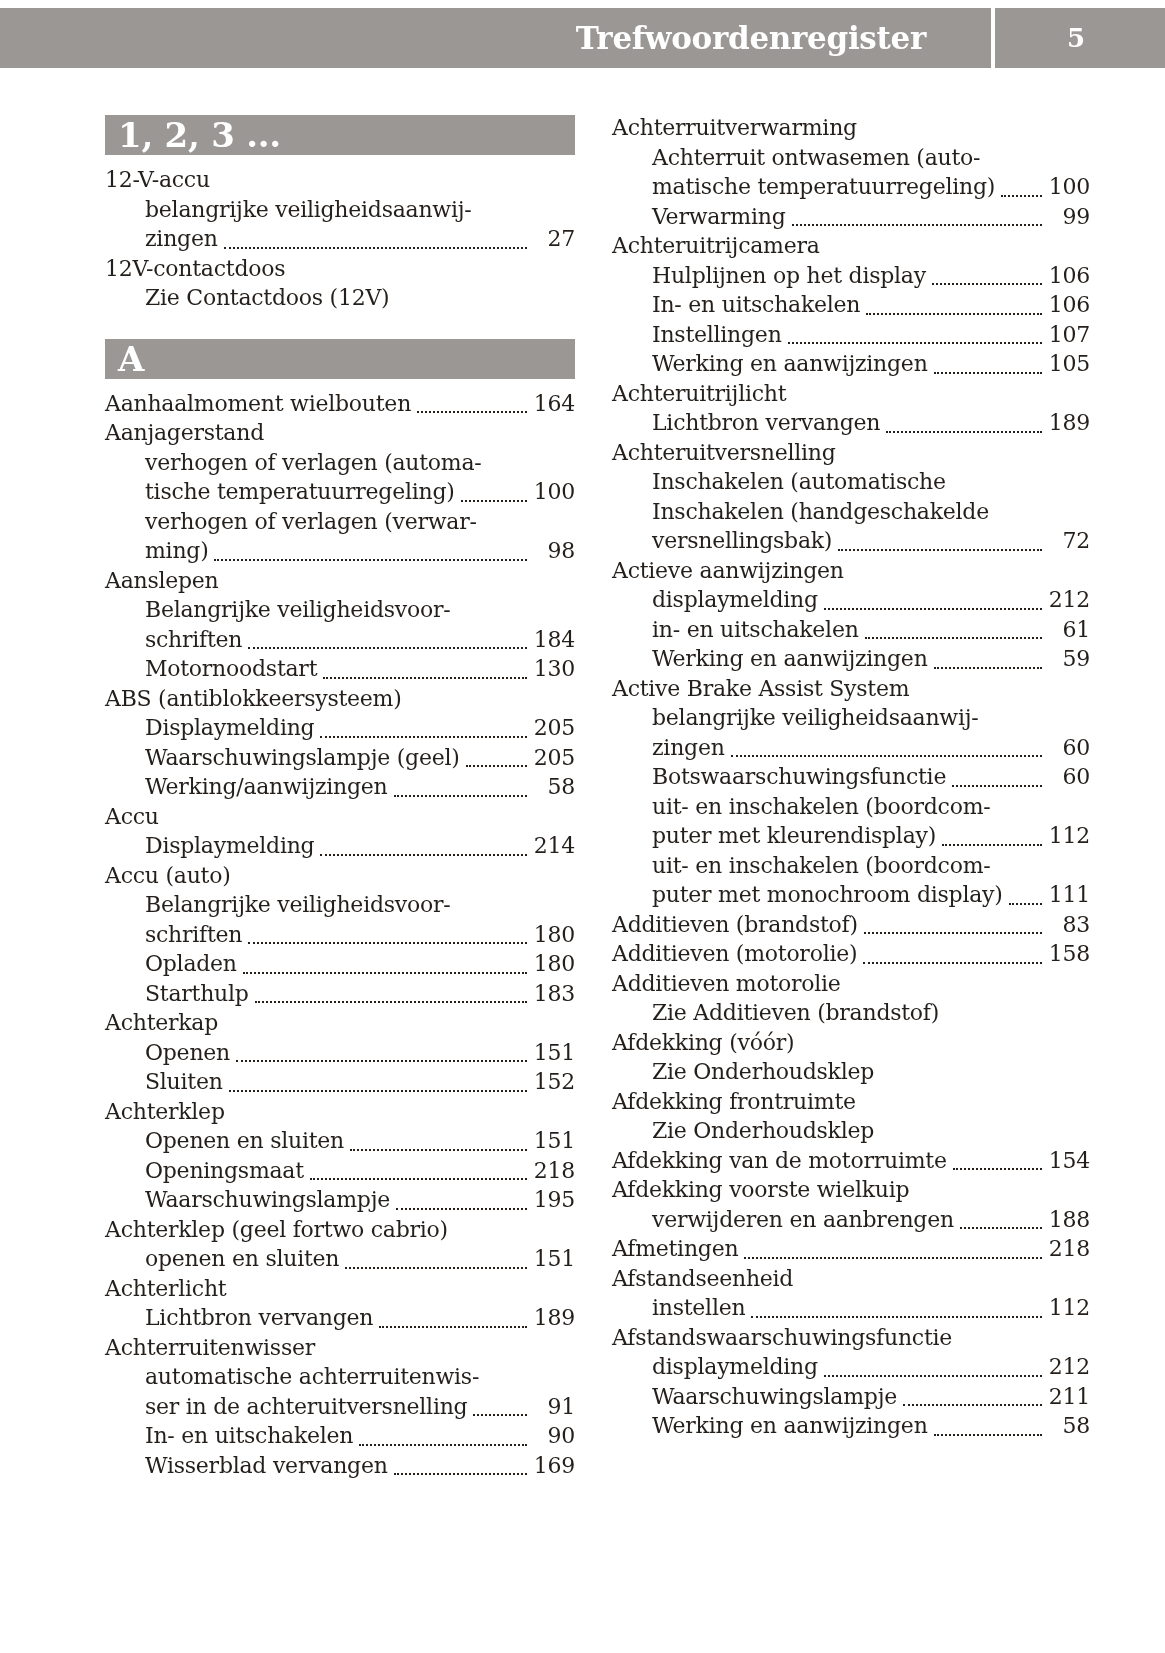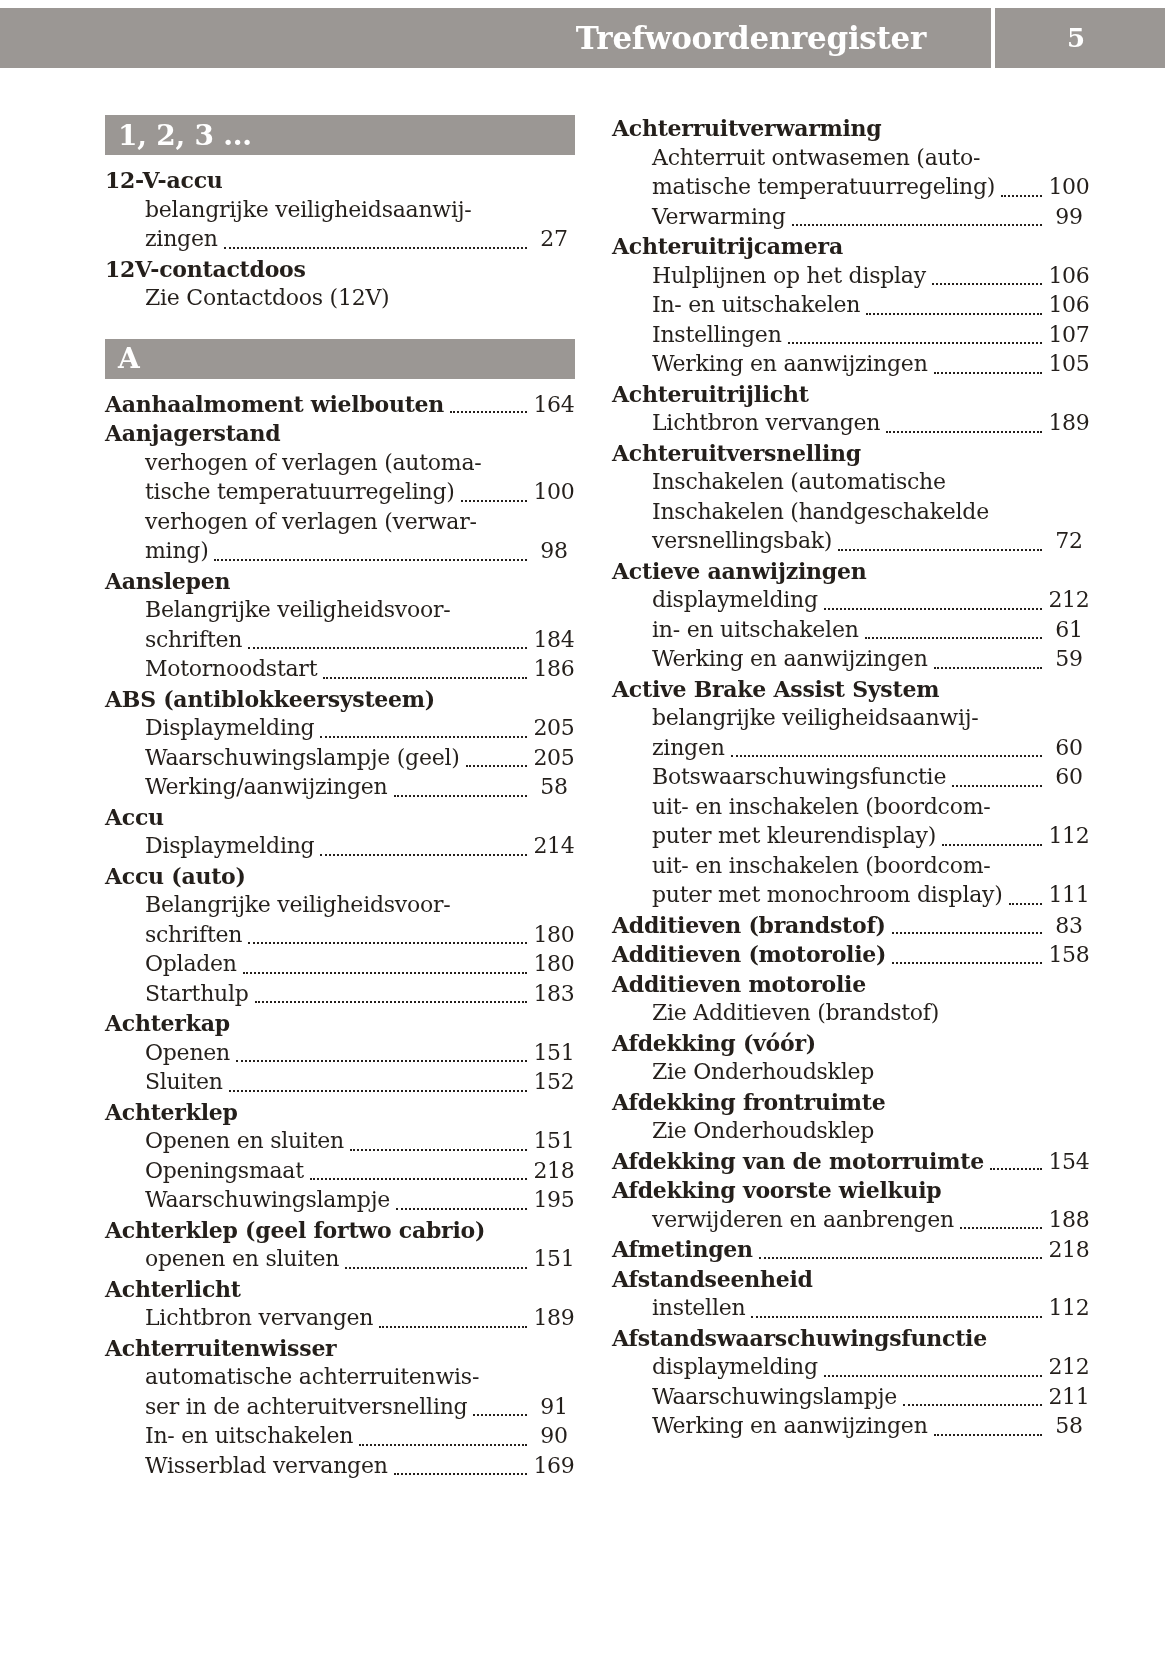--- a/index.html
+++ b/index.html
@@ -68,43 +68,43 @@
     display:flex;
     align-items:center;
     padding-left:13px;
     box-sizing:border-box;
     margin:24px 0 12px 0;
   }
   .section-bar:first-child{margin-top:0;}
   .section-label{
     color:#ffffff;
     font-weight:bold;
-    font-size:28px;
+    font-size:34px;
   }
   
   .row{
     display:flex;
     align-items:baseline;
     height:29.5px;
     white-space:nowrap;
   }
   .row.sub{padding-left:40px;}
-  .row.term .txt{font-weight:bold;}
+  .row.term .txt{font-weight:normal;}
   .txt{flex-shrink:0;}
   .leader{
     flex:1;
     min-width:12px;
     margin:0 6px 7px 6px;
     align-self:flex-end;
     border-bottom:2.6px dotted var(--ink);
   }
   .pagenum{
     flex-shrink:0;
     min-width:42px;
-    text-align:center;
+    text-align:right;
     font-variant-numeric:tabular-nums;
   }
 </style>
 </head>
 <body>
 
 <header class="topbar">
   <div class="topbar-main">
     <span class="topbar-title">Trefwoordenregister</span>
   </div>
@@ -195,21 +195,21 @@
 
   <div class="row sub">
     <span class="txt">schriften</span>
     <span class="leader"></span>
     <span class="pagenum">184</span>
   </div>
 
   <div class="row sub">
     <span class="txt">Motornoodstart</span>
     <span class="leader"></span>
-    <span class="pagenum">186</span>
+    <span class="pagenum">130</span>
   </div>
 
   <div class="row term">
     <span class="txt">ABS (antiblokkeersysteem)</span>
 
   </div>
 
   <div class="row sub">
     <span class="txt">Displaymelding</span>
     <span class="leader"></span>

